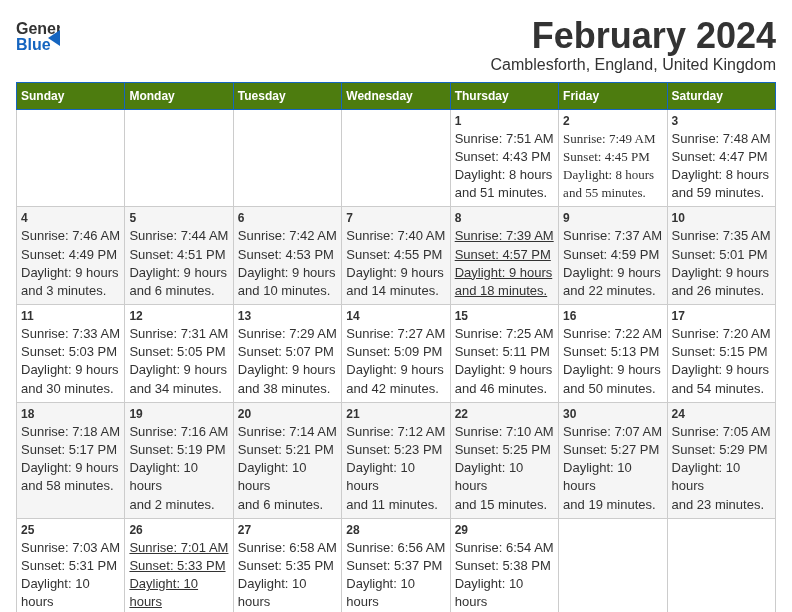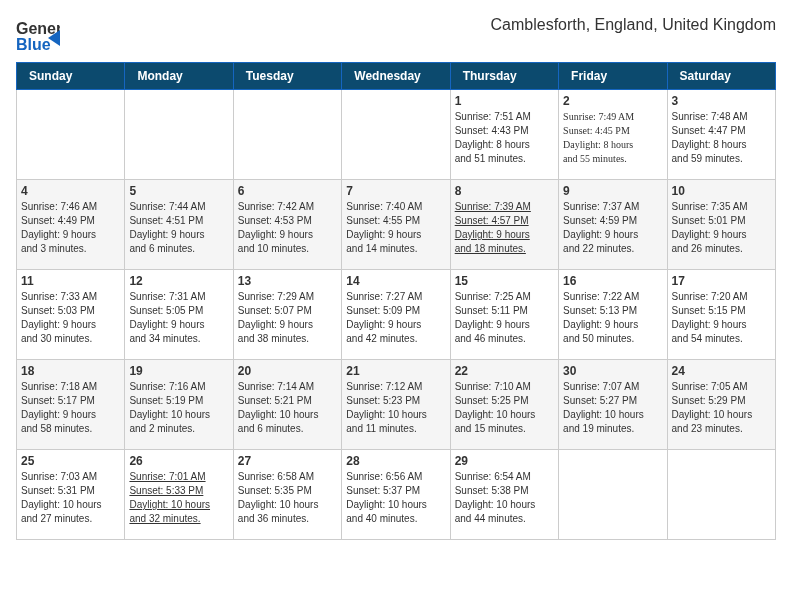--- a/index.html
+++ b/index.html
@@ -39,25 +39,25 @@
       font-size: 16px;
       color: #333;
       font-weight: normal;
     }
     table {
       width: 100%;
       border-collapse: collapse;
       table-layout: fixed;
     }
     thead th {
-      background: #0c4a6e;
+      background: #4d7c0f;
       color: #fff;
       font-size: 12px;
       font-weight: bold;
-      padding: 6px 12px;
+      padding: 6px 4px;
       text-align: left;
       border: 1px solid #1565c0;
       margin-top: 20px;
     }
     tbody td {
       border: 1px solid #ccc;
       vertical-align: top;
       padding: 4px 4px;
       font-size: 10px;
       color: #333;
@@ -71,39 +71,40 @@
       background: #fff;
     }
     .day-number {
       font-size: 12px;
       font-weight: bold;
       color: #333;
       display: block;
       margin-bottom: 2px;
     }
     .cell-content {
-      font-size: 10px;
+      font-size: 13px;
       line-height: 1.4;
       color: #333;
     }
   </style>
 </head>
 <body>
 
 <div class="header-section">
   <div class="logo">
     <div class="logo-row">
       <svg width="44" height="38" viewBox="0 0 44 38">
         <text x="0" y="18" font-size="16" font-weight="bold" fill="#333" font-family="Arial">General</text>
         <polygon points="32,22 44,14 44,30" fill="#1565c0"></polygon>
         <text x="0" y="34" font-size="16" font-weight="bold" fill="#1565c0" font-family="Arial">Blue</text>
       </svg>
     </div>
   </div>
   <div class="title-section">
+    <div class="month-title">February 2024</div>
     <div class="location-title">Camblesforth, England, United Kingdom</div>
   </div>
 </div>
 
 <table>
   <thead>
     <tr id="header-row">
     <th>Sunday</th>
         <th>Monday</th>
         <th>Tuesday</th>

